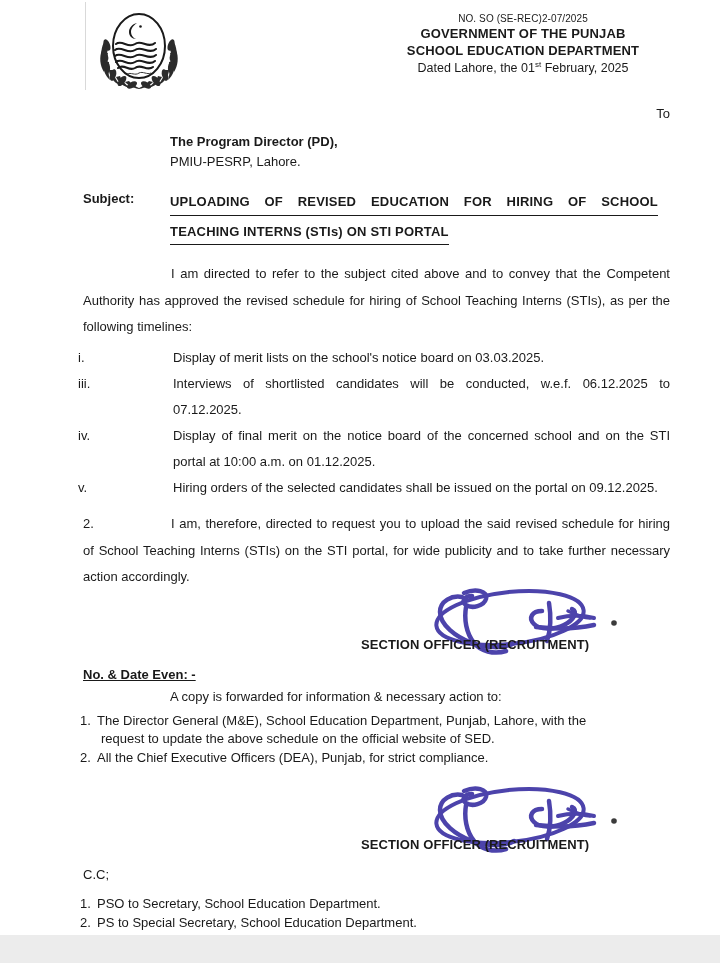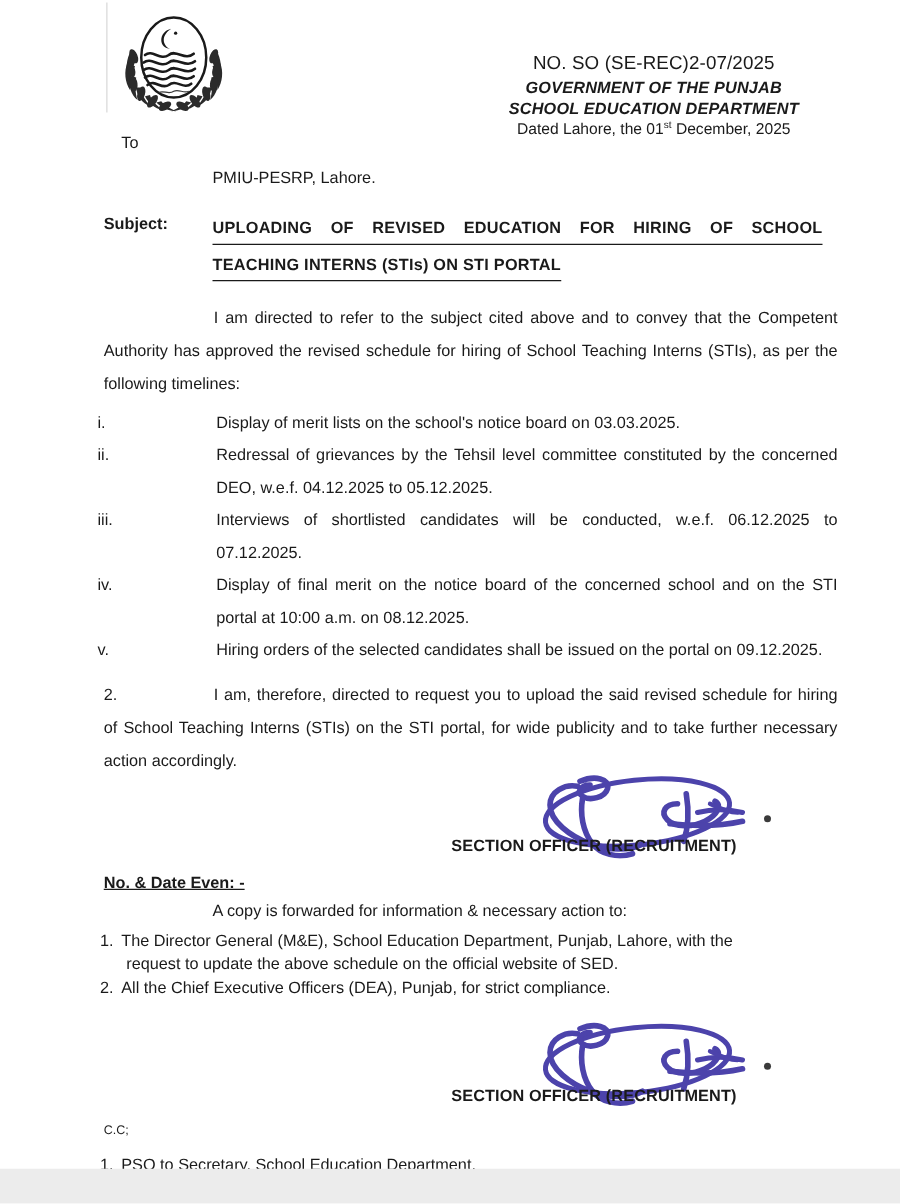--- a/index.html
+++ b/index.html
@@ -58,42 +58,41 @@
   }
   .header-text {
     position: absolute;
     left: 300px;
     top: 12px;
     width: 290px;
     text-align: center;
     line-height: 1.32;
   }
   .hdr-no {
-    font-size: 15px;
+    font-size: 10px;
     letter-spacing: 0.1px;
-    margin-top: 29px;
   }
   .hdr-gov, .hdr-dept {
     font-size: 13px;
     font-weight: bold;
     letter-spacing: 0.15px;
-    font-style: italic;
   }
   .hdr-date {
     font-size: 12.5px;
   }
   .hdr-date sup {
     font-size: 8px;
     vertical-align: super;
   }
 
   
   .to-label {
     font-size: 13px;
-    margin: 10px 0 0 19px;
+    margin: 10px 0 0 5px;
+    text-align: right;
   }
   .addressee {
     margin: 11px 0 0 92px;
     font-size: 13px;
     line-height: 1.55;
   }
   .addressee .name {
     font-weight: bold;
   }
 
@@ -238,21 +237,21 @@
     position: absolute;
     left: 2px;
     top: 0;
   }
   ol.plain-list li .cont {
     display: block;
     padding-left: 4px;
   }
 
   .cc-label {
-    font-size: 10px;
+    font-size: 13px;
     margin: 0 0 12px 5px;
   }
   ol.cc-list {
     list-style: none;
     margin: 2px 0 0 0;
     padding: 0;
   }
   ol.cc-list li {
     position: relative;
     padding-left: 19px;
@@ -325,55 +324,52 @@
           <g stroke="#3a3a3a" stroke-width="1" fill="none">
             <path d="M36 68 C40 66 44 70 48 67 C52 65 56 69 60 67"></path>
           </g>
         </svg>
       </div>
 
       <div class="header-text">
         <div class="hdr-no">NO. SO (SE-REC)2-07/2025</div>
         <div class="hdr-gov">GOVERNMENT OF THE PUNJAB</div>
         <div class="hdr-dept">SCHOOL EDUCATION DEPARTMENT</div>
-        <div class="hdr-date"><span>Dated Lahore, the 01</span><sup>st</sup><span> December, 2025</span></div>
+        <div class="hdr-date"><span>Dated Lahore, the 01</span><sup>st</sup><span> February, 2025</span></div>
       </div>
     </div>
 
     <div class="to-label">To</div>
     <div class="addressee">
+      <div class="name">The Program Director (PD),</div>
       <div>PMIU-PESRP, Lahore.</div>
     </div>
 
     <div class="subject-row">
       <div class="subject-label">Subject:</div>
       <div class="subject-text">
         <span class="ln first">UPLOADING OF REVISED EDUCATION FOR HIRING OF SCHOOL</span>
         <span class="ln second">TEACHING INTERNS (STIs) ON STI PORTAL</span>
       </div>
     </div>
 
     <div class="para"><span class="indent"></span><span>I am directed to refer to the subject cited above and to convey that the Competent Authority has approved the revised schedule for hiring of School Teaching Interns (STIs), as per the following timelines:</span></div>
 
     <ol class="roman-list">
       <li>
         <span class="marker">i.</span>
         <span>Display of merit lists on the school's notice board on 03.03.2025.</span>
-      </li>
-      <li>
-        <span class="marker">ii.</span>
-        <span>Redressal of grievances by the Tehsil level committee constituted by the concerned DEO, w.e.f. 04.12.2025 to 05.12.2025.</span>
       </li>
       <li>
         <span class="marker">iii.</span>
         <span>Interviews of shortlisted candidates will be conducted, w.e.f. 06.12.2025 to 07.12.2025.</span>
       </li>
       <li>
         <span class="marker">iv.</span>
-        <span>Display of final merit on the notice board of the concerned school and on the STI portal at 10:00 a.m. on 08.12.2025.</span>
+        <span>Display of final merit on the notice board of the concerned school and on the STI portal at 10:00 a.m. on 01.12.2025.</span>
       </li>
       <li>
         <span class="marker">v.</span>
         <span>Hiring orders of the selected candidates shall be issued on the portal on 09.12.2025.</span>
       </li>
     </ol>
 
     <div class="para2">
       <span class="num">2.</span>
       <span class="lead"></span><span>I am, therefore, directed to request you to upload the said revised schedule for hiring of School Teaching Interns (STIs) on the STI portal, for wide publicity and to take further necessary action accordingly.</span>

